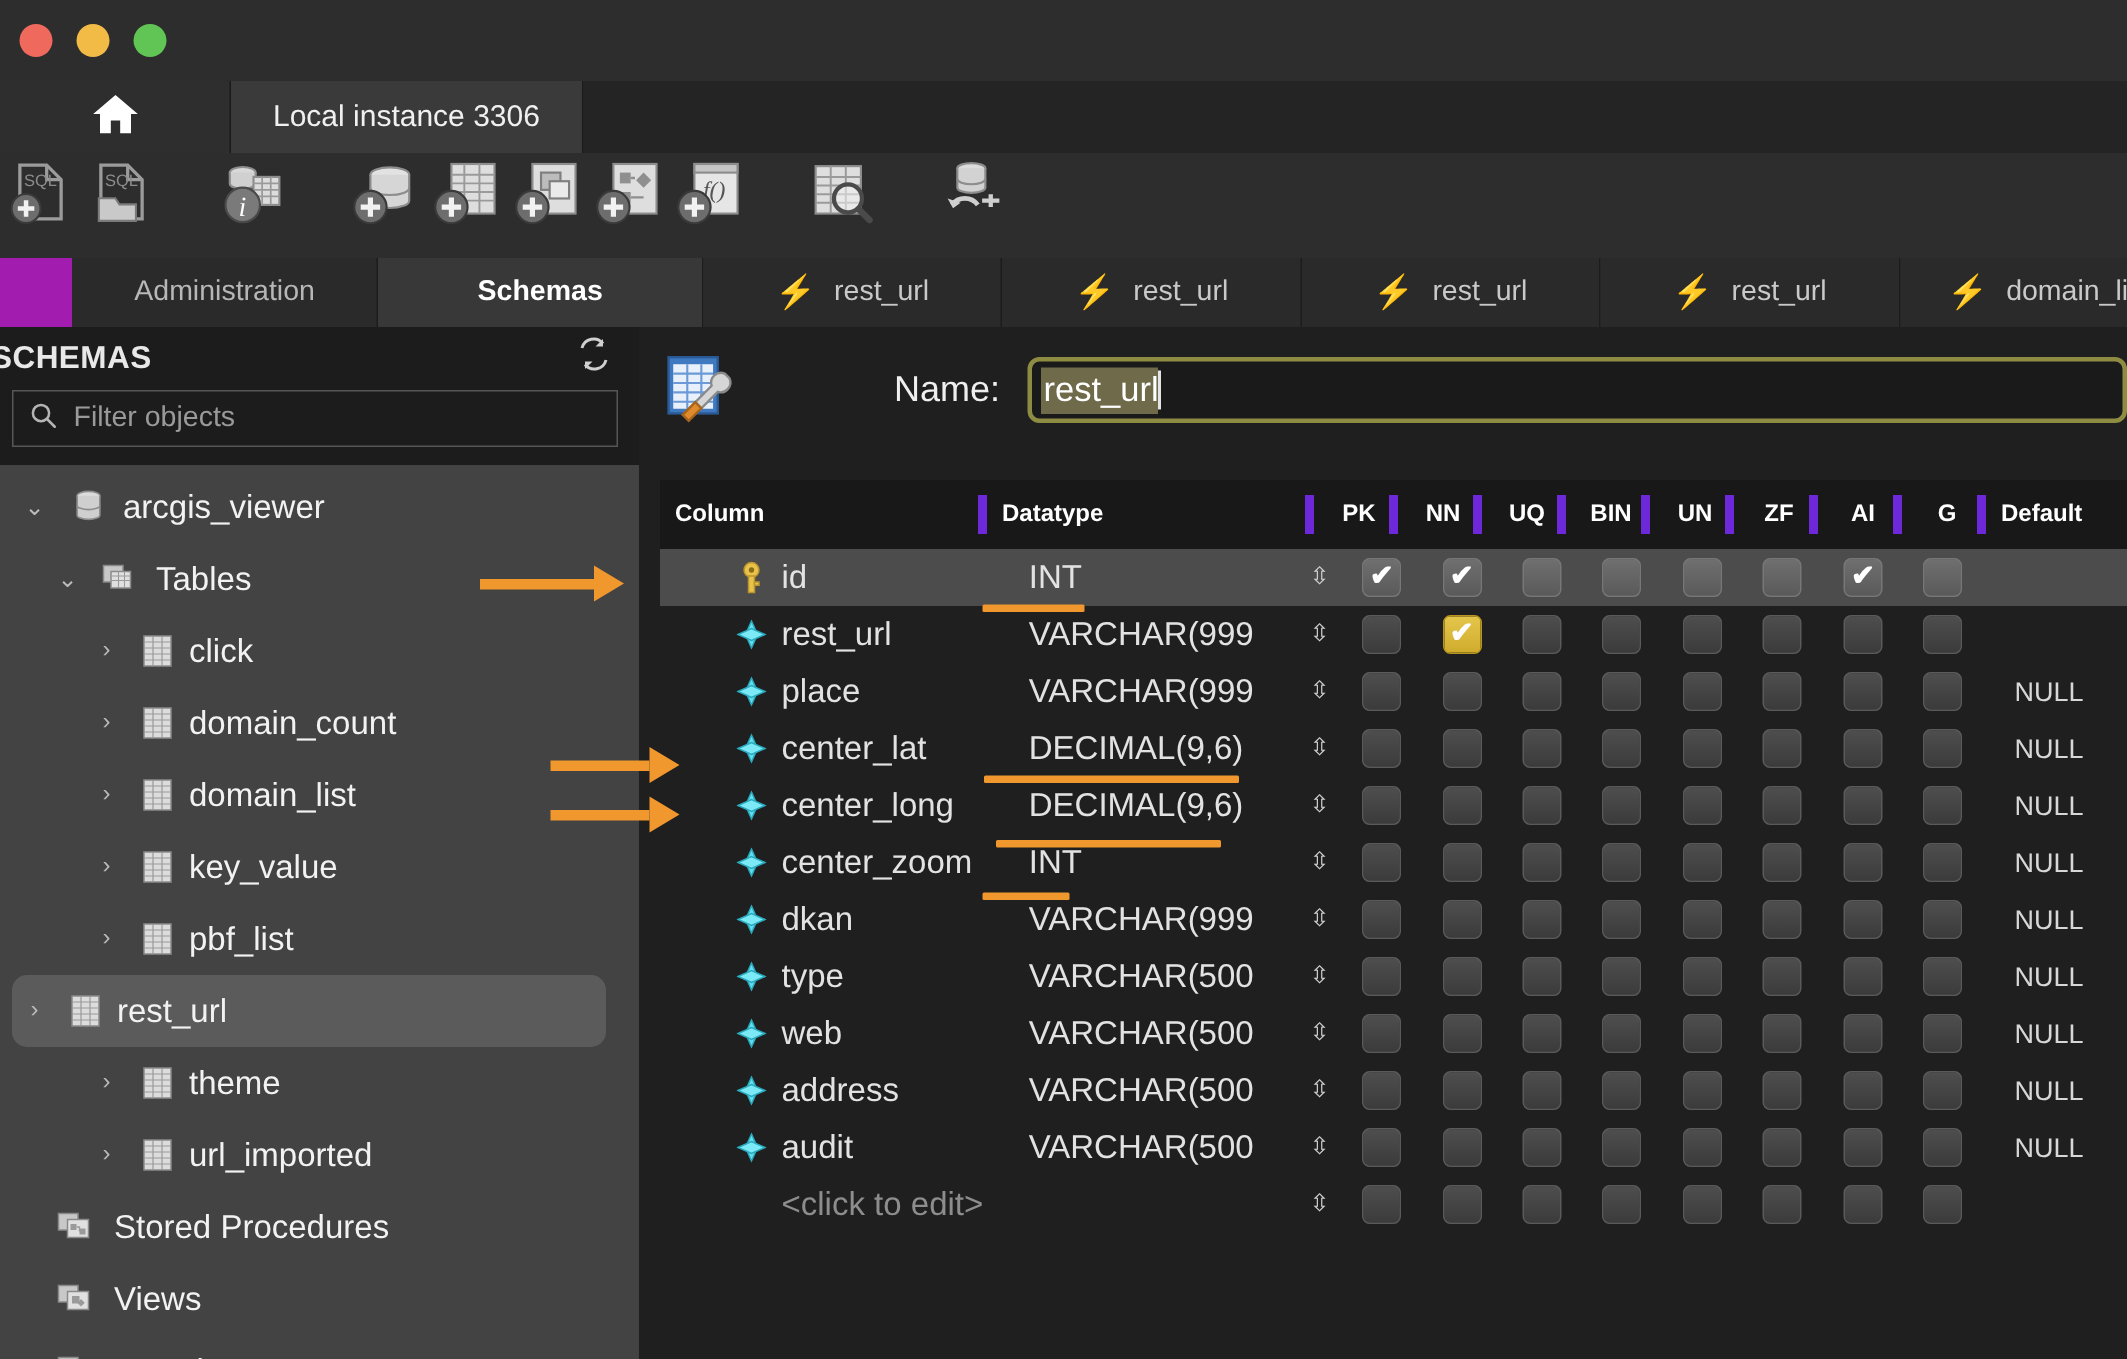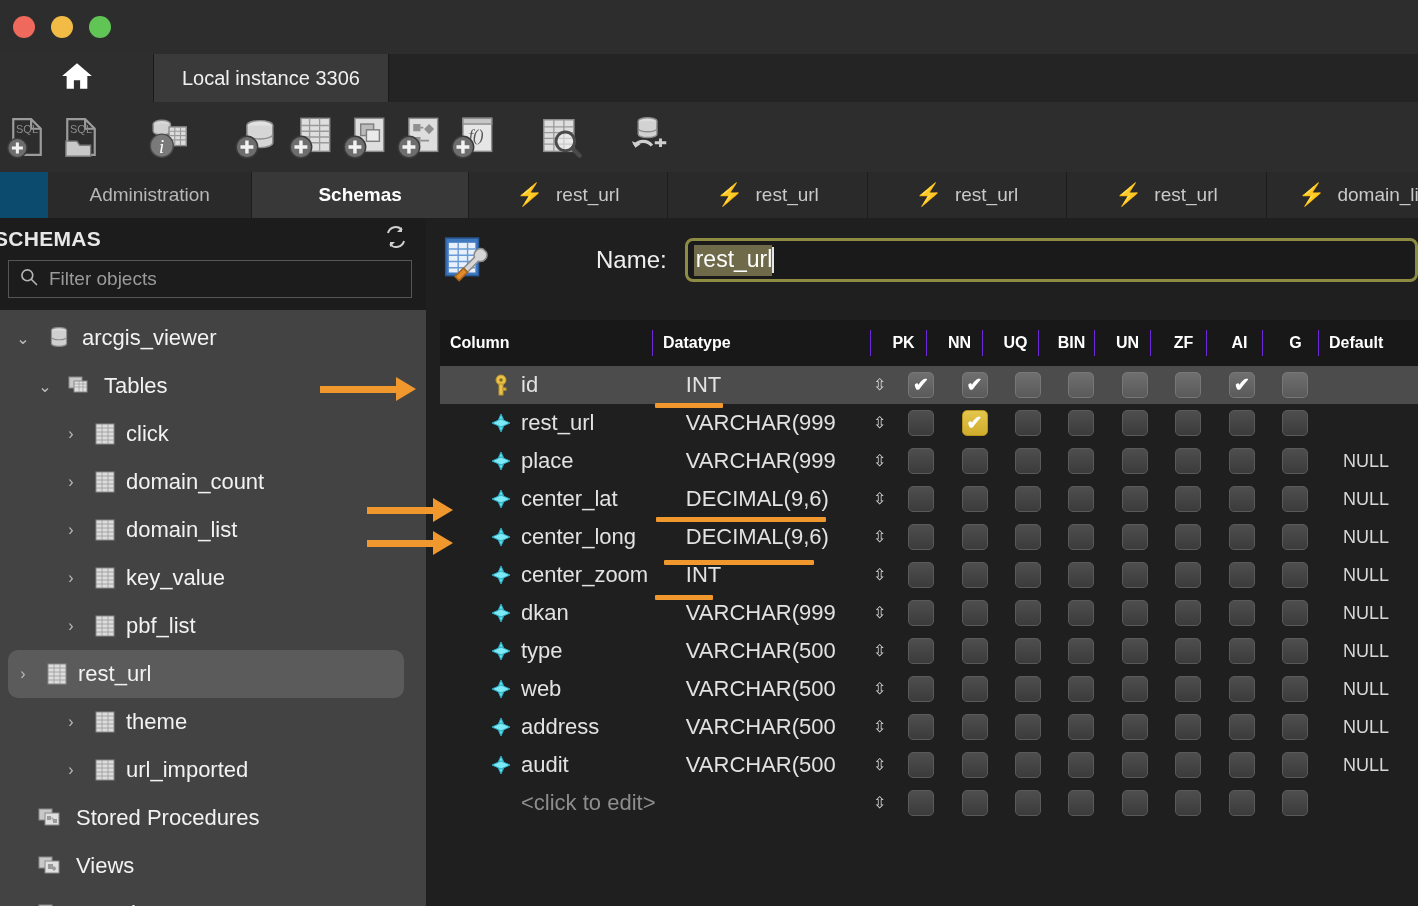--- a/index.html
+++ b/index.html
@@ -2,21 +2,21 @@
 <html><head>
 <meta charset="utf-8">
 <style>
   * { box-sizing: border-box; margin: 0; padding: 0; }
   html, body {
     width: 1418px; height: 906px;
     background: #2b2b2b;
     font-family: "Liberation Sans", sans-serif;
     overflow: hidden;
   }
-  #app { position: relative; width: 1418px; height: 906px; background: #0c4a6e; }
+  #app { position: relative; width: 1418px; height: 906px; background: #a21caf; }
 
   
   .titlebar {
     position: absolute; left: 0; top: 0; width: 1418px; height: 54px;
     background: #2d2d2d; display: flex; align-items: center; padding-left: 13px;
   }
   .light { width: 22px; height: 22px; border-radius: 50%; margin-right: 16px; }
   .light.red { background: #ef6a5d; }
   .light.yellow { background: #f2bb46; }
   .light.green { background: #61c555; }
@@ -34,21 +34,21 @@
   .conn-tab {
     padding: 0 28px; background: #3a3a3a;
     display: flex; align-items: center; justify-content: center;
     border-right: 1px solid #1a1a1a;
     color: #f0f0f0; font-size: 20px;
   }
 
   
   .toolbar {
     position: absolute; left: 0; top: 102px; width: 1418px; height: 70px;
-    background: #2d2d2d; display: flex; align-items: center;
+    background: #2d2d2d; display: flex; align-items: flex-start;
   }
   .tb-icon {
     width: 54px; height: 52px; display: flex; align-items: center; justify-content: center;
   }
   .tb-gap { width: 34px; }
 
   
   .panel-tabs {
     position: absolute; left: 0; top: 172px; width: 1418px; height: 46px;
     background: #2a2a2a; display: flex; align-items: stretch; margin-left: 48px;
@@ -108,21 +108,21 @@
   }
   .name-sel {
     background: #6e6a4a; color: #ffffff; font-size: 23px; padding: 1px 0 3px 2px;
   }
   .caret { width: 2px; height: 26px; background: #e4e4e4; }
 
   
   .grid { position: absolute; left: 14px; top: 102px; width: 978px; }
   .grow { display: flex; align-items: center; height: 38px; }
   .ghead { background: #181818; height: 46px; color: #ffffff; font-size: 16px; font-weight: bold; }
-  .ghead > div { border-left: 1px solid #6d28d9; height: 26px; display: flex; align-items: center; padding-left: 10px; }
+  .ghead > div { border-left: 6px solid #6d28d9; height: 26px; display: flex; align-items: center; padding-left: 10px; }
   .ghead > div:first-child { border-left: none; }
   .c-col { width: 212px; }
   .c-type { width: 218px; }
   .c-chk { width: 56px; justify-content: center; }
   .c-def { width: 100px; }
   .grow.data { color: #e2e2e2; font-size: 22px; height: 38px; }
   .grow.data.sel { background: #4c4c4c; }
   .cell-col { width: 212px; display: flex; align-items: center; gap: 10px; padding-left: 8px; margin-left: 43px; }
   .cell-type { width: 218px; display: flex; align-items: center; justify-content: space-between; padding-right: 8px; position: relative; }
   .cell-chk { width: 56px; display: flex; align-items: center; justify-content: center; }

